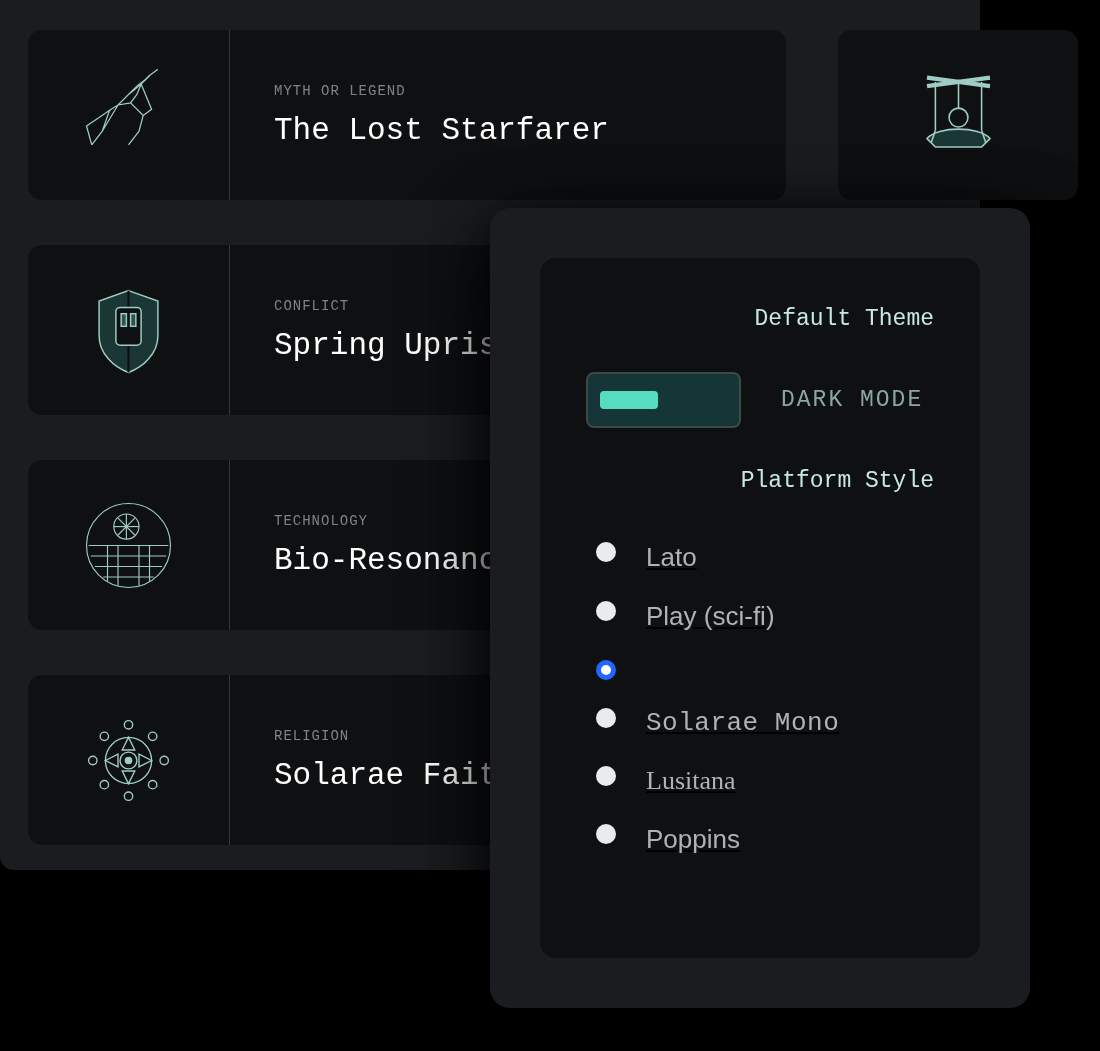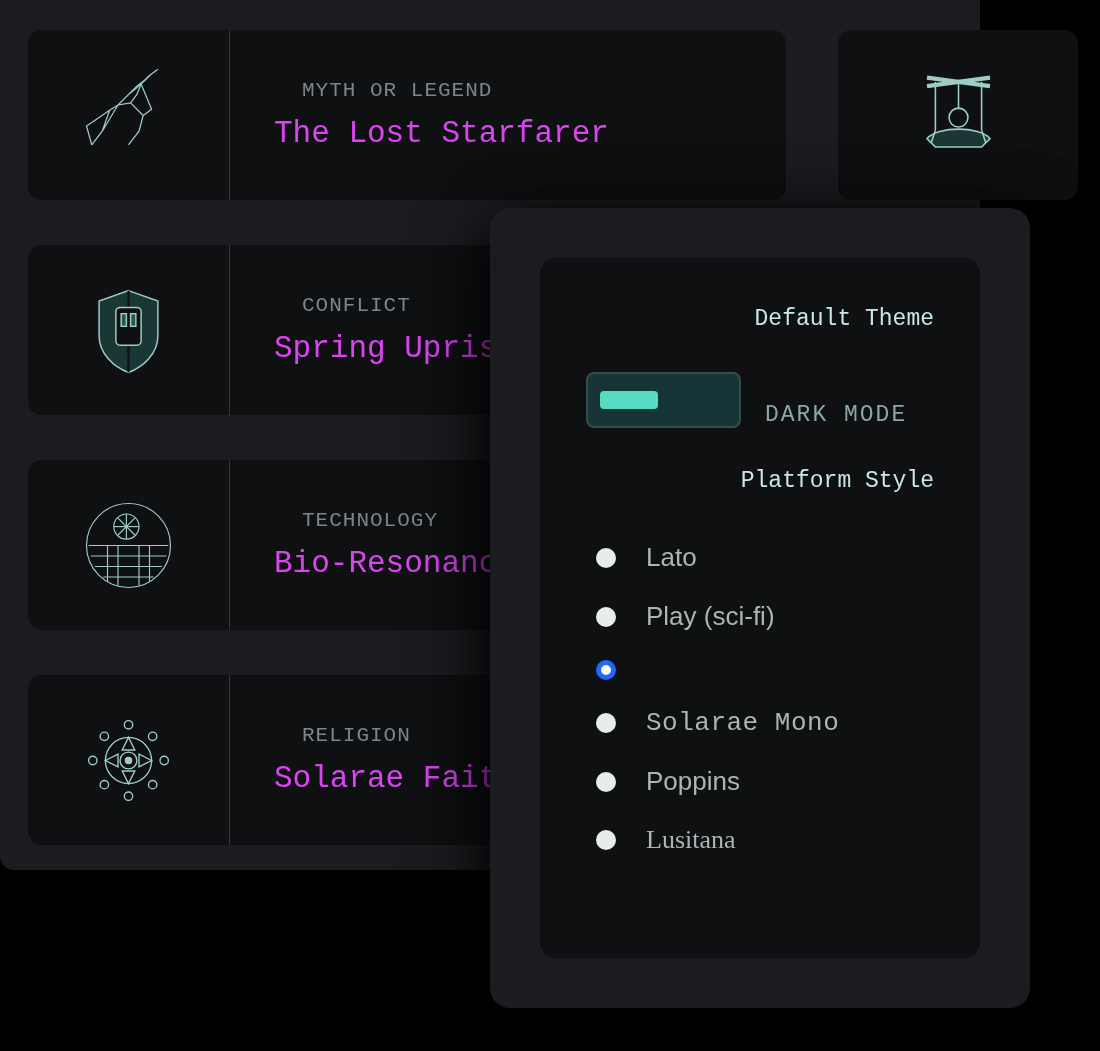--- a/index.html
+++ b/index.html
@@ -45,27 +45,26 @@
     border-right: 1px solid #323739;
   }
   .card .text-col {
     padding-left: 44px;
     display: flex;
     flex-direction: column;
     gap: 14px;
   }
   .card .category {
     color: #7c8588;
-    font-size: 21px;
+    font-size: 14px;
     letter-spacing: 1px;
     font-family: "Courier New", Courier, monospace;
-    margin-left: 28px;
   }
   .card .title {
-    color: #d946ef;
+    color: #ffffff;
     font-size: 31px;
     font-family: "Courier New", Courier, monospace;
   }
 
   .side-card {
     position: absolute;
     left: 838px;
     top: 30px;
     width: 240px;
     height: 170px;
@@ -101,22 +100,22 @@
     gap: 40px;
   }
   .section-label {
     color: #c9e8e3;
     font-size: 23px;
     font-family: "Courier New", Courier, monospace;
     text-align: right;
   }
   .toggle-row {
     display: flex;
-    align-items: flex-end;
-    gap: 24px;
+    align-items: center;
+    gap: 40px;
   }
   .toggle {
     width: 155px;
     height: 56px;
     border: 2px solid #3a4a48;
     border-radius: 8px;
     background: #163536;
     display: flex;
     align-items: center;
     padding: 0 12px;
@@ -136,23 +135,24 @@
   }
   .radio-list {
     display: flex;
     flex-direction: column;
     gap: 28px;
     margin-top: 8px;
     padding-left: 10px;
   }
   .radio-item {
     display: flex;
-    align-items: center;
+    align-items: flex-start;
     gap: 30px;
     cursor: pointer;
+    text-decoration: underline;
   }
   .radio-circle {
     width: 20px;
     height: 20px;
     border-radius: 50%;
     background: #e8ecec;
     flex-shrink: 0;
   }
   .radio-circle.selected {
     background: #fff;
@@ -299,22 +299,22 @@
       </div>
       <div class="radio-item">
         <div class="radio-circle selected"></div>
       </div>
       <div class="radio-item">
         <div class="radio-circle"></div>
         <span class="radio-label font-roboto">Solarae Mono</span>
       </div>
       <div class="radio-item">
         <div class="radio-circle"></div>
+        <span class="radio-label font-lusitana">Lusitana</span>
+      </div>
+      <div class="radio-item">
+        <div class="radio-circle"></div>
         <span class="radio-label font-poppins">Poppins</span>
-      </div>
-      <div class="radio-item">
-        <div class="radio-circle"></div>
-        <span class="radio-label font-lusitana">Lusitana</span>
       </div>
     </div>
 
   </div>
 </div>
 
 </body></html>

